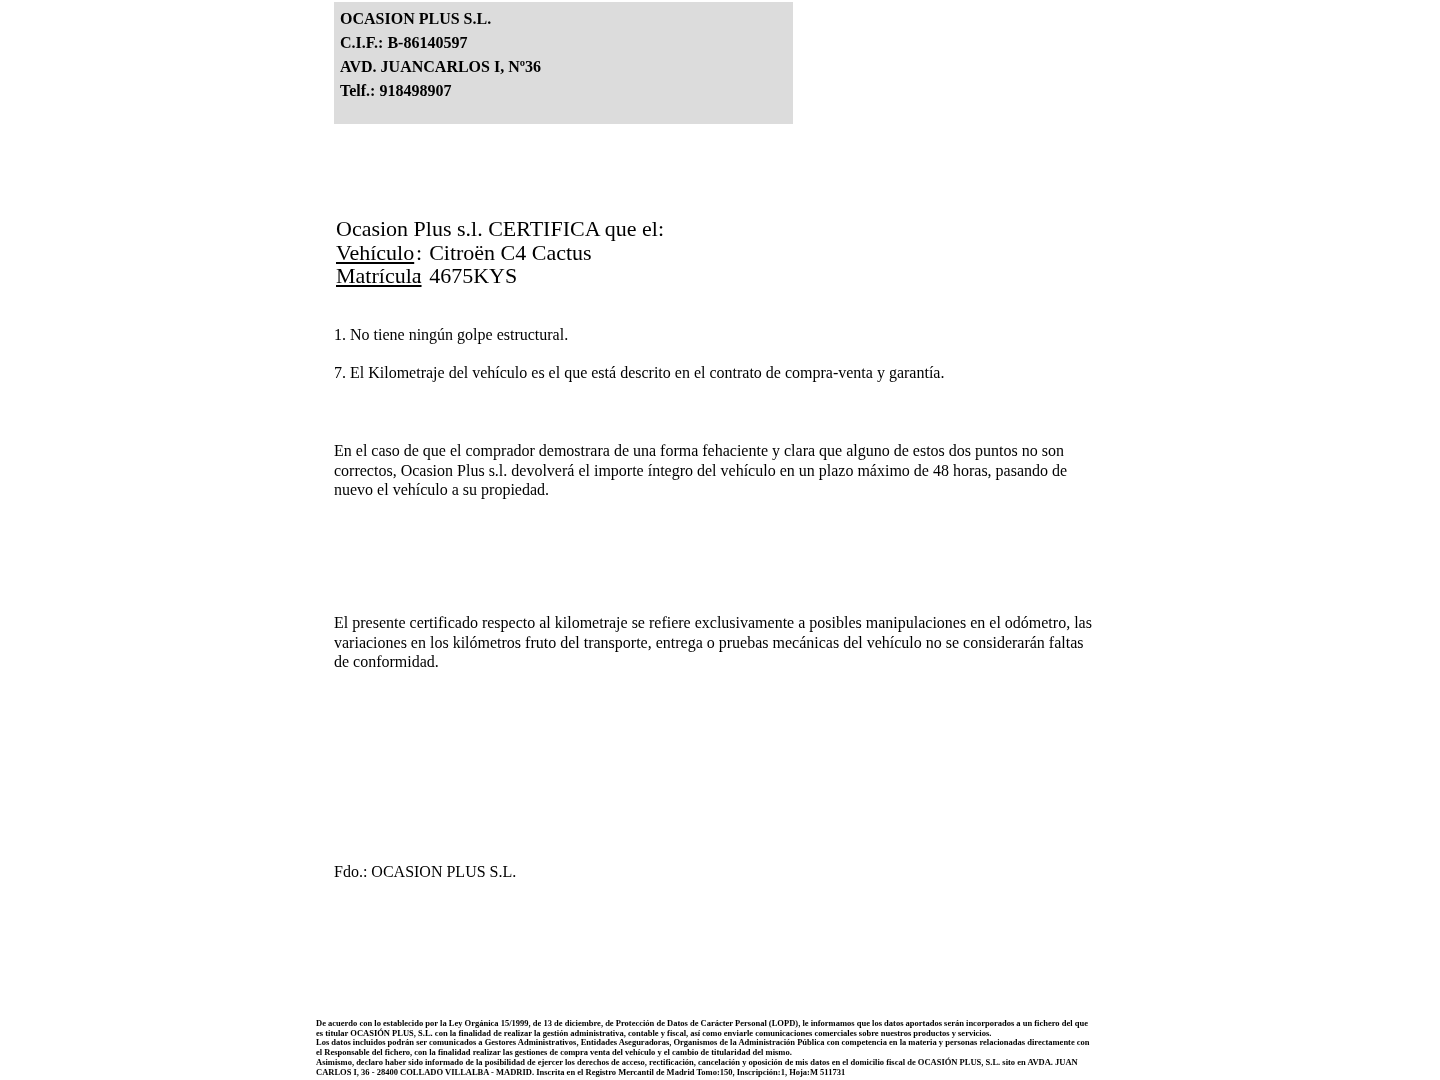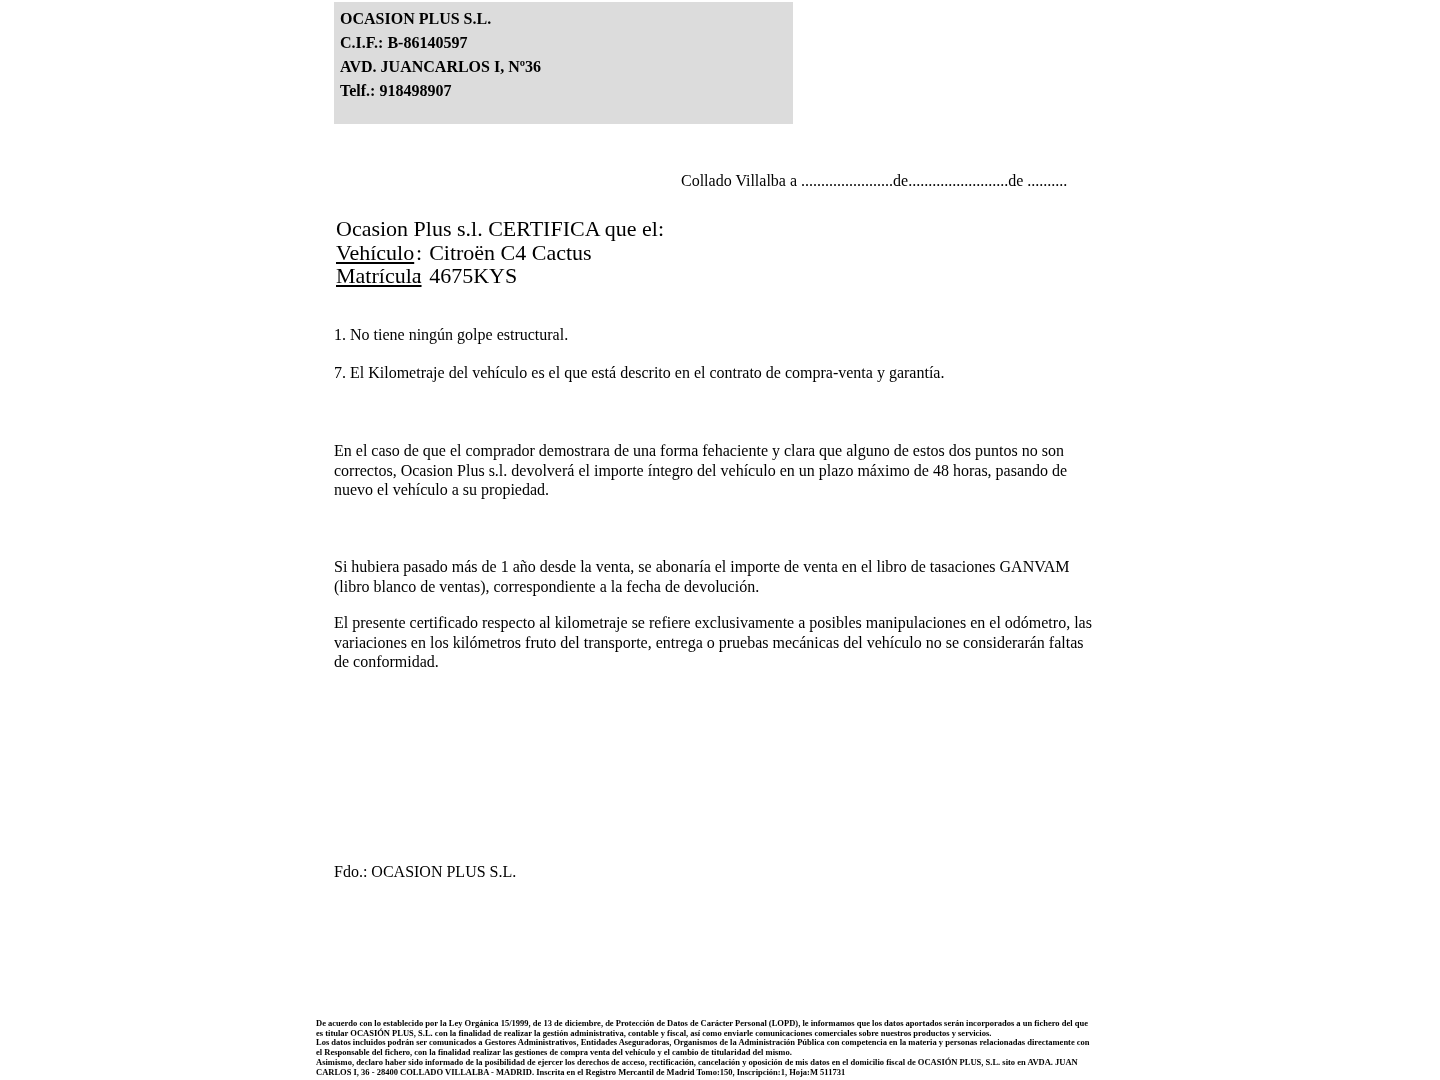--- a/index.html
+++ b/index.html
@@ -109,37 +109,35 @@
 
 <div class="page">
 
   <div class="company-box">
     <div class="line">OCASION PLUS S.L.</div>
     <div class="line">C.I.F.: B-86140597</div>
     <div class="line">AVD. JUANCARLOS I, Nº36</div>
     <div class="line">Telf.: 918498907</div>
   </div>
 
-  <div class="date-line">Collado Villalba a .......................de.........................de ..........</div>
 
   <div class="cert-block">
     <div>Ocasion Plus s.l. CERTIFICA que el:</div>
     <div class="cert-field">
       <span class="field-label"><span class="u">Vehículo</span></span><span>:</span><span class="field-value">Citroën C4 Cactus</span>
     </div>
     <div class="cert-field">
       <span class="field-label"><span class="u">Matrícula</span></span><span>:</span><span class="field-value">4675KYS</span>
     </div>
   </div>
 
   <div class="point point-1">1. No tiene ningún golpe estructural.</div>
   <div class="point point-2">7. El Kilometraje del vehículo es el que está descrito en el contrato de compra-venta y garantía.</div>
 
   <div class="para para-1">En el caso de que el comprador demostrara de una forma fehaciente y clara que alguno de estos dos puntos no son correctos, Ocasion Plus s.l. devolverá el importe íntegro del vehículo en un plazo máximo de 48 horas, pasando de nuevo el vehículo a su propiedad.</div>
-  <div class="para para-3">Si hubiera pasado más de 1 año desde la venta, se abonaría el importe de venta en el libro de tasaciones GANVAM (libro blanco de ventas), correspondiente a la fecha de devolución.</div>
   <div class="para para-4">El presente certificado respecto al kilometraje se refiere exclusivamente a posibles manipulaciones en el odómetro, las variaciones en los kilómetros fruto del transporte, entrega o pruebas mecánicas del vehículo no se considerarán faltas de conformidad.</div>
 
   <div class="signature">Fdo.: OCASION PLUS S.L.</div>
 
   <div class="legal">
     <div>De acuerdo con lo establecido por la Ley Orgánica 15/1999, de 13 de diciembre, de Protección de Datos de Carácter Personal (LOPD), le informamos que los datos aportados serán incorporados a un fichero del que es titular OCASIÓN PLUS, S.L. con la finalidad de realizar la gestión administrativa, contable y fiscal, así como enviarle comunicaciones comerciales sobre nuestros productos y servicios.</div>
     <div>Los datos incluidos podrán ser comunicados a Gestores Administrativos, Entidades Aseguradoras, Organismos de la Administración Pública con competencia en la materia y personas relacionadas directamente con el Responsable del fichero, con la finalidad realizar las gestiones de compra venta del vehículo y el cambio de titularidad del mismo.</div>
     <div>Asimismo, declaro haber sido informado de la posibilidad de ejercer los derechos de acceso, rectificación, cancelación y oposición de mis datos en el domicilio fiscal de OCASIÓN PLUS, S.L. sito en AVDA. JUAN CARLOS I, 36 - 28400 COLLADO VILLALBA - MADRID. Inscrita en el Registro Mercantil de Madrid Tomo:150, Inscripción:1, Hoja:M 511731</div>
   </div>
 

